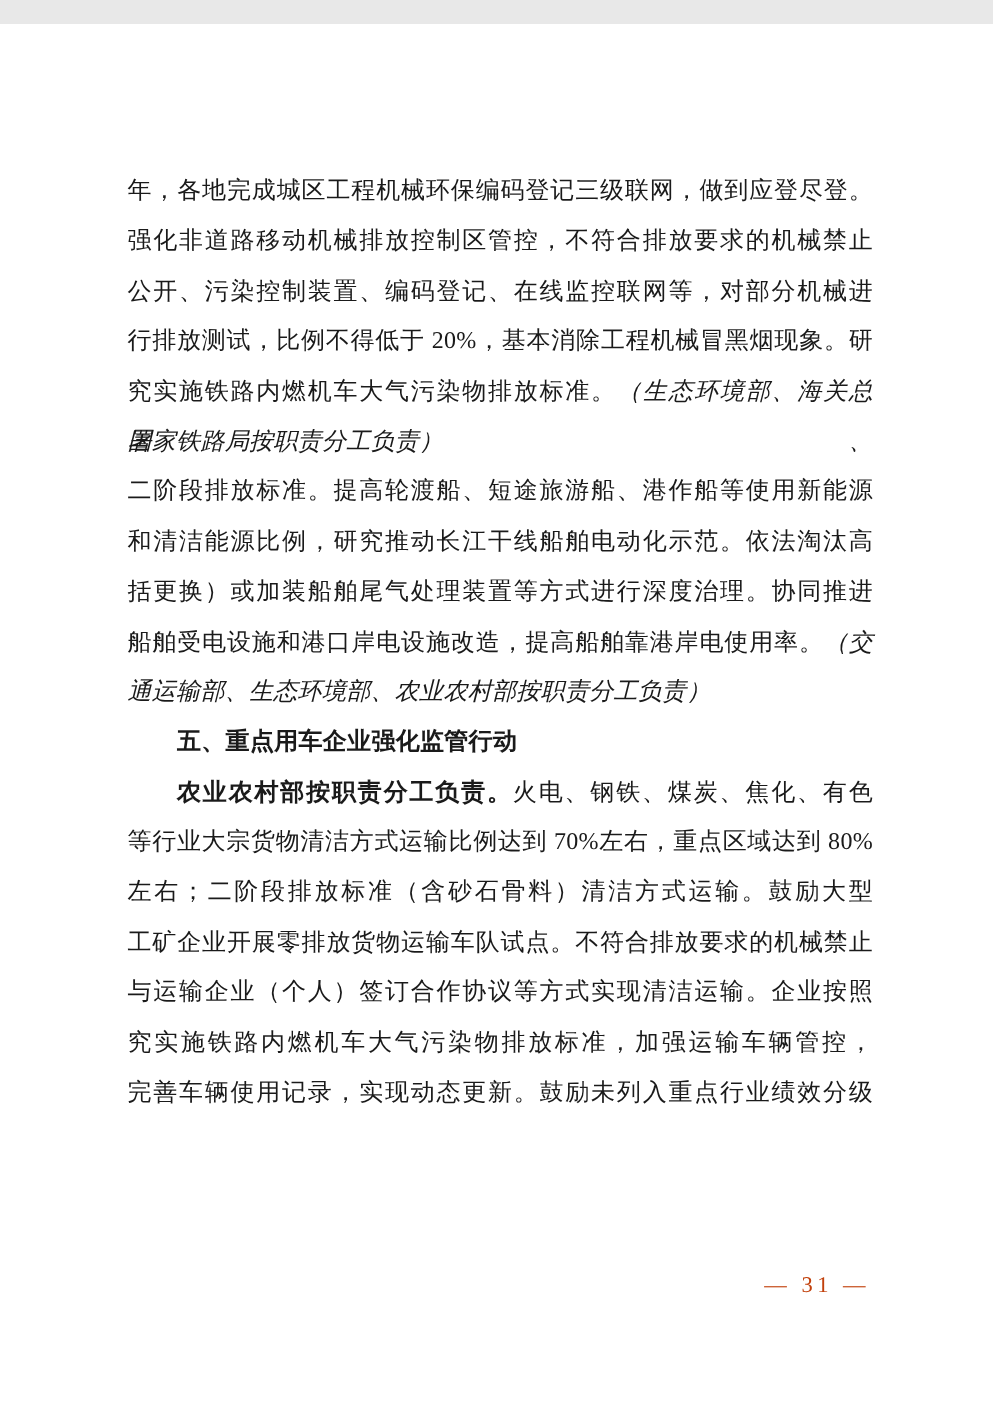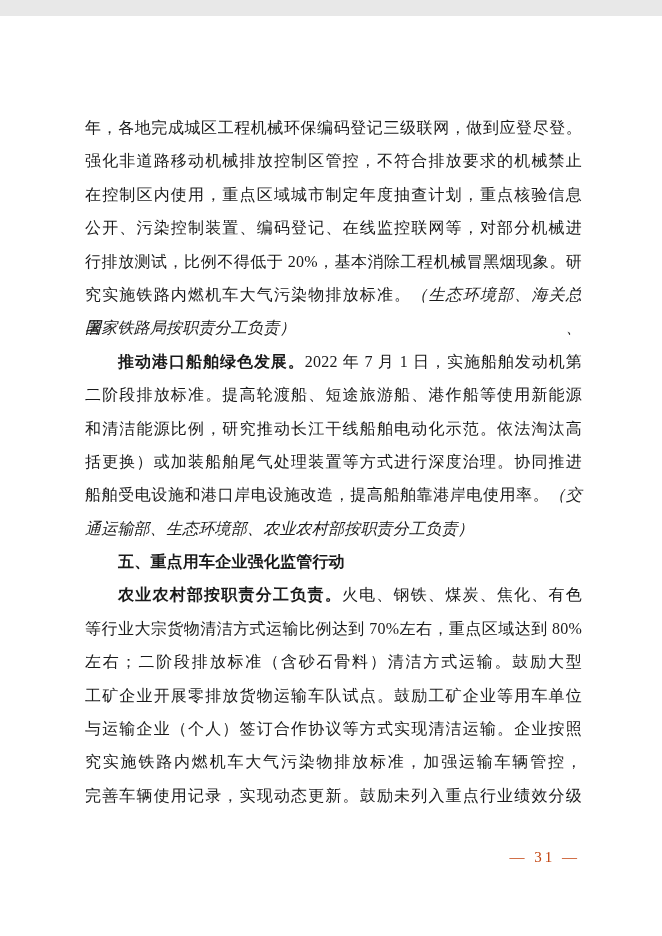--- a/index.html
+++ b/index.html
@@ -58,34 +58,32 @@
     font-family: "Liberation Serif", "DejaVu Serif", serif;
   }
 </style>
 </head>
 <body>
 
 <div class="page">
   <div class="text-block" id="doc-body">
       <div class="line"><span class="seg-normal">年，各地完成城区工程机械环保编码登记三级联网，做到应登尽登。</span></div>
       <div class="line"><span class="seg-normal">强化非道路移动机械排放控制区管控，不符合排放要求的机械禁止</span></div>
-      <div class="line"><span class="seg-normal">在控制区内使用，重点区域城市制定年度抽查计划，重点核验信息</span></div>
       <div class="line"><span class="seg-normal">公开、污染控制装置、编码登记、在线监控联网等，对部分机械进</span></div>
       <div class="line"><span class="seg-normal">行排放测试，比例不得低于 20%，基本消除工程机械冒黑烟现象。研</span></div>
       <div class="line"><span class="seg-normal">究实施铁路内燃机车大气污染物排放标准。</span><span class="seg-kaibold">（生态环境部、海关总署、</span></div>
       <div class="line end"><span class="seg-kaibold">国家铁路局按职责分工负责）</span></div>
-      <div class="line indent"><span class="seg-bold">推动港口船舶绿色发展。</span><span class="seg-normal">2022 年 7 月 1 日，实施船舶发动机第</span></div>
       <div class="line"><span class="seg-normal">二阶段排放标准。提高轮渡船、短途旅游船、港作船等使用新能源</span></div>
       <div class="line"><span class="seg-normal">和清洁能源比例，研究推动长江干线船舶电动化示范。依法淘汰高</span></div>
       <div class="line"><span class="seg-normal">括更换）或加装船舶尾气处理装置等方式进行深度治理。协同推进</span></div>
       <div class="line"><span class="seg-normal">船舶受电设施和港口岸电设施改造，提高船舶靠港岸电使用率。</span><span class="seg-kaibold">（交</span></div>
       <div class="line end"><span class="seg-kaibold">通运输部、生态环境部、农业农村部按职责分工负责）</span></div>
       <div class="line end indent"><span class="seg-bold">五、重点用车企业强化监管行动</span></div>
       <div class="line indent"><span class="seg-bold">农业农村部按职责分工负责。</span><span class="seg-normal">火电、钢铁、煤炭、焦化、有色</span></div>
       <div class="line"><span class="seg-normal">等行业大宗货物清洁方式运输比例达到 70%左右，重点区域达到 80%</span></div>
       <div class="line"><span class="seg-normal">左右；二阶段排放标准（含砂石骨料）清洁方式运输。鼓励大型</span></div>
-      <div class="line"><span class="seg-normal">工矿企业开展零排放货物运输车队试点。鼓励工矿企业等用车单位</span></div>
+      <div class="line"><span class="seg-normal">工矿企业开展零排放货物运输车队试点。不符合排放要求的机械禁止</span></div>
       <div class="line"><span class="seg-normal">与运输企业（个人）签订合作协议等方式实现清洁运输。企业按照</span></div>
       <div class="line"><span class="seg-normal">究实施铁路内燃机车大气污染物排放标准，加强运输车辆管控，</span></div>
       <div class="line"><span class="seg-normal">完善车辆使用记录，实现动态更新。鼓励未列入重点行业绩效分级</span></div>
     </div>
   <div class="page-number">—  31  —</div>
 </div>
 
 </body></html>

